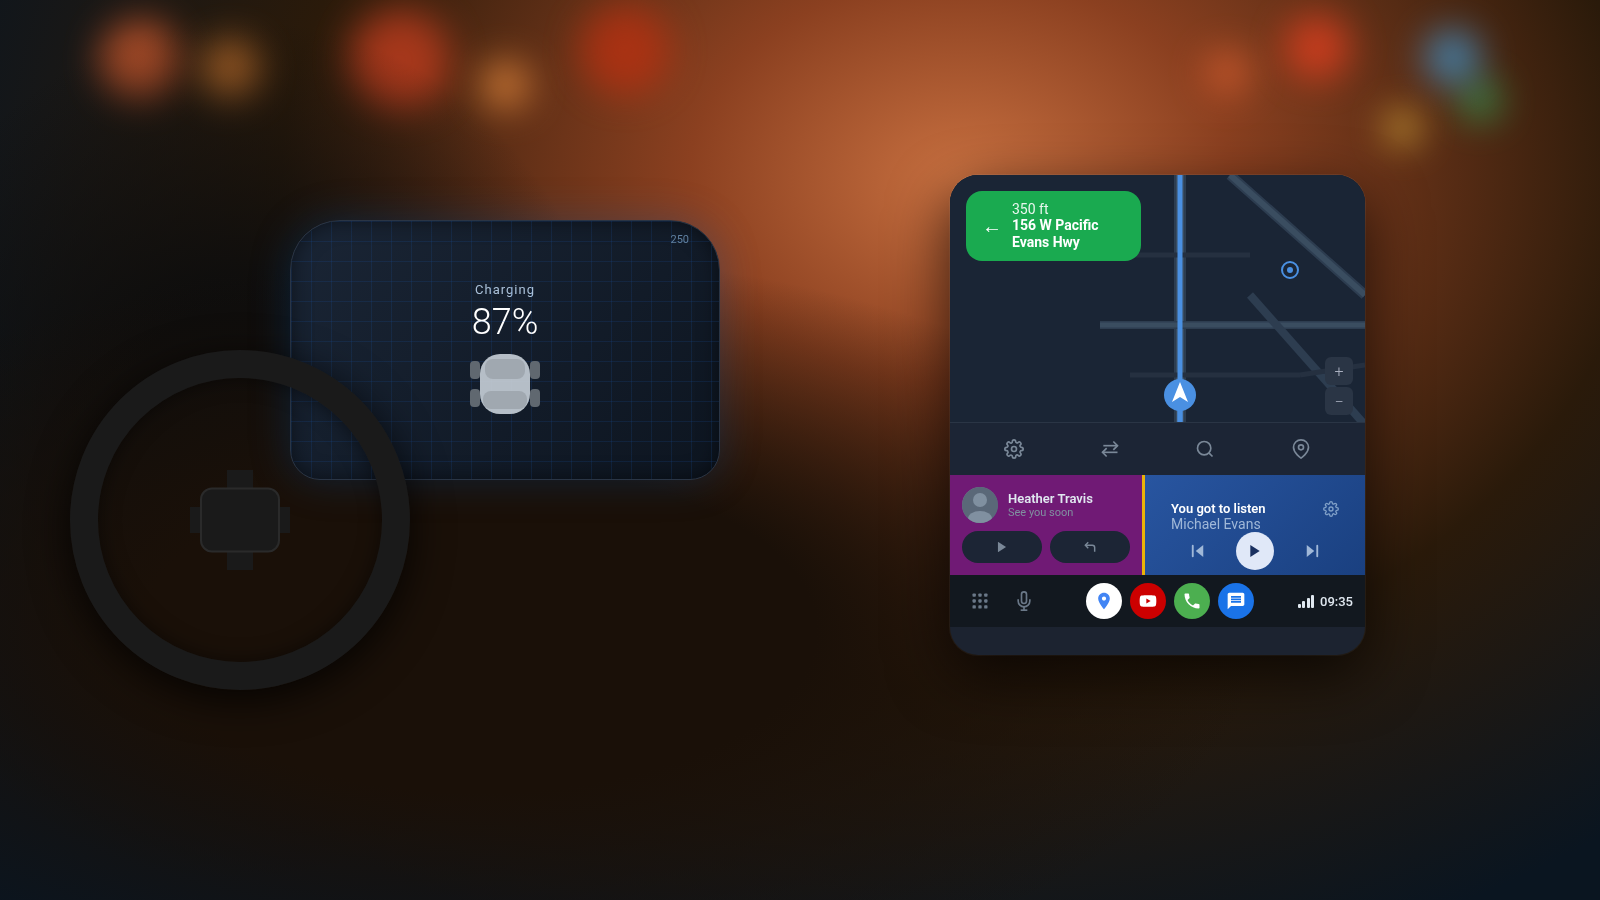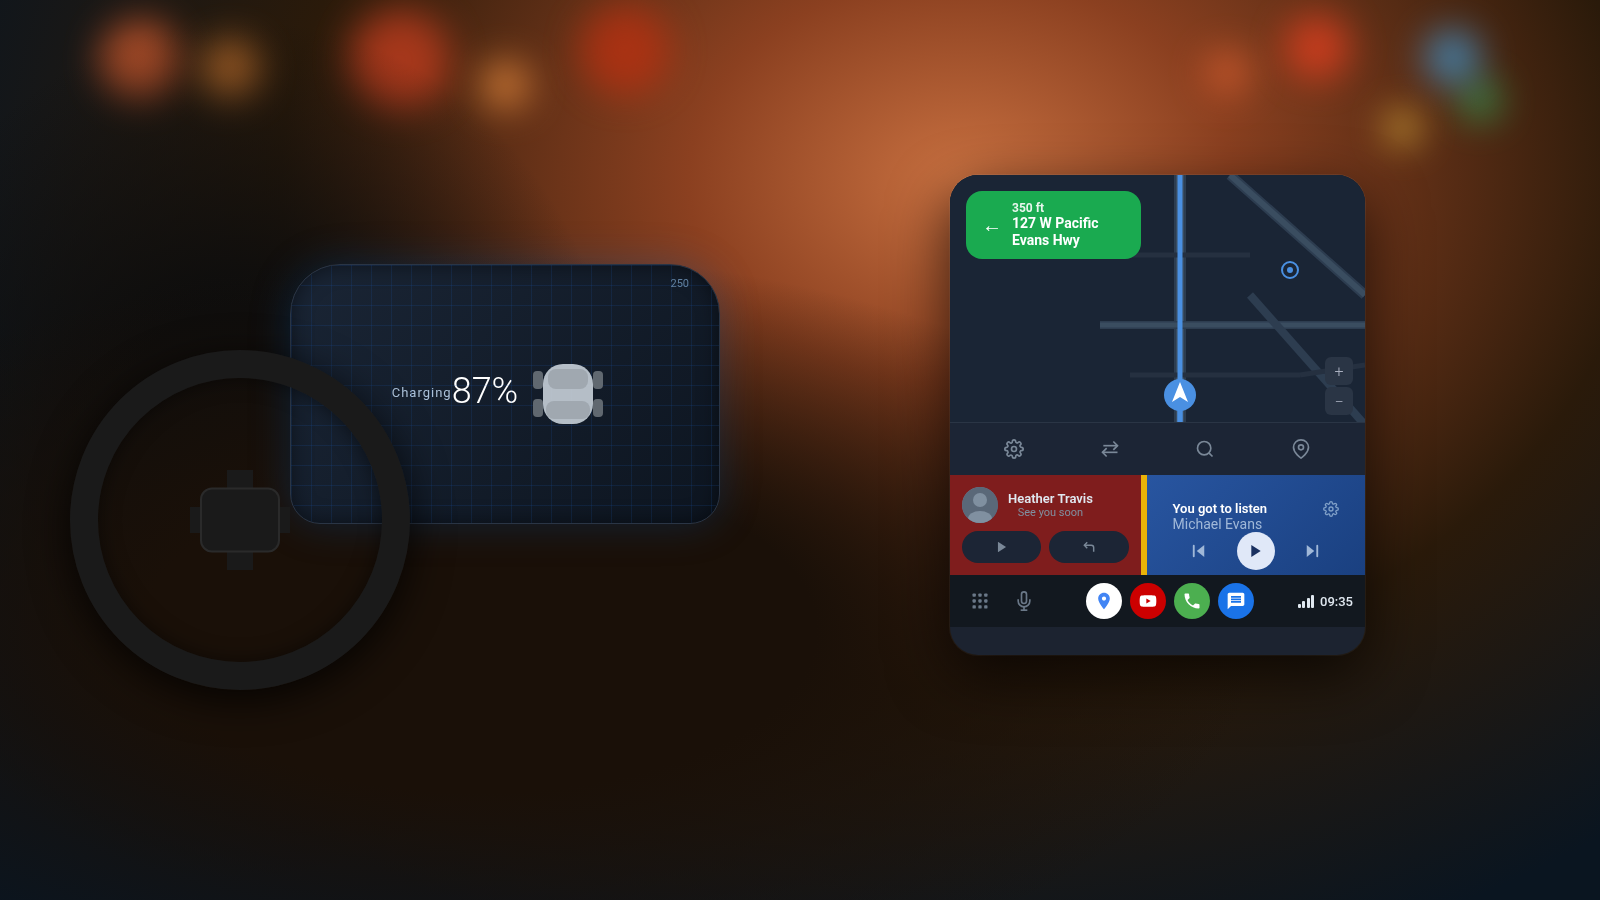--- a/index.html
+++ b/index.html
@@ -41,25 +41,25 @@
     .dashboard-cluster {
       position: absolute;
       top: 220px;
       left: 290px;
       width: 430px;
       height: 260px;
       background: linear-gradient(135deg, #1a2535 0%, #0d1520 100%);
       border-radius: 50px 50px 30px 30px;
       border: 1px solid #2a3545;
       display: flex;
+      flex-direction: column;
       align-items: center;
       justify-content: center;
       box-shadow: 0 0 40px rgba(0,80,160,0.3), inset 0 0 20px rgba(0,0,0,0.5);
       overflow: hidden;
-      margin-top: 44px;
     }
 
     .dashboard-grid {
       position: absolute;
       inset: 0;
       background-image:
         linear-gradient(rgba(30,100,200,0.15) 1px, transparent 1px),
         linear-gradient(90deg, rgba(30,100,200,0.15) 1px, transparent 1px);
       background-size: 20px 20px;
       border-radius: inherit;
@@ -185,22 +185,22 @@
       font-weight: bold;
     }
 
     .nav-info {
       display: flex;
       flex-direction: column;
     }
 
     .nav-distance {
       color: white;
-      font-size: 12px;
-      font-weight: 700;
+      font-size: 14px;
+      font-weight: 400;
       opacity: 0.9;
     }
 
     .nav-street {
       color: white;
       font-size: 14px;
       font-weight: 700;
       line-height: 1.2;
     }
 
@@ -294,26 +294,26 @@
     
     .bottom-cards {
       display: flex;
       height: 100px;
       background: #1c2330;
     }
 
     
     .message-card {
       flex: 1;
-      background: #7f1d1d;
+      background: #701a75;
       padding: 12px;
       display: flex;
       flex-direction: column;
       justify-content: space-between;
-      border-right: 6px solid #eab308;
+      border-right: 3px solid #eab308;
     }
 
     .message-header {
       display: flex;
       align-items: center;
       gap: 10px;
     }
 
     .avatar {
       width: 36px;
@@ -343,21 +343,20 @@
 
     .contact-name {
       color: #e0e8f0;
       font-size: 13px;
       font-weight: 600;
     }
 
     .message-preview {
       color: #8090a0;
       font-size: 11px;
-      text-align: center;
     }
 
     .message-actions {
       display: flex;
       gap: 8px;
     }
 
     .msg-action-btn {
       flex: 1;
       height: 32px;
@@ -630,21 +629,21 @@
       <circle cx="340" cy="95" r="3" fill="#4a90e2"></circle>
 
       <circle cx="230" cy="220" r="16" fill="#4a90e2"></circle>
       <polygon points="230,207 238,227 230,222 222,227" fill="white"></polygon>
     </svg>
 
     <div class="nav-banner">
       <div class="nav-arrow">←</div>
       <div class="nav-info">
         <span class="nav-distance">350 ft</span>
-        <span class="nav-street">127 W Pacific</span>
+        <span class="nav-street">156 W Pacific</span>
         <span class="nav-street">Evans Hwy</span>
       </div>
     </div>
 
     <div class="eta-bar">
       <div class="eta-close">✕</div>
       <div style="display:flex;flex-direction:column;">
         <span class="eta-text">23 min · 9.4 mi</span>
         <span class="eta-time">6:58 PM</span>
       </div>

